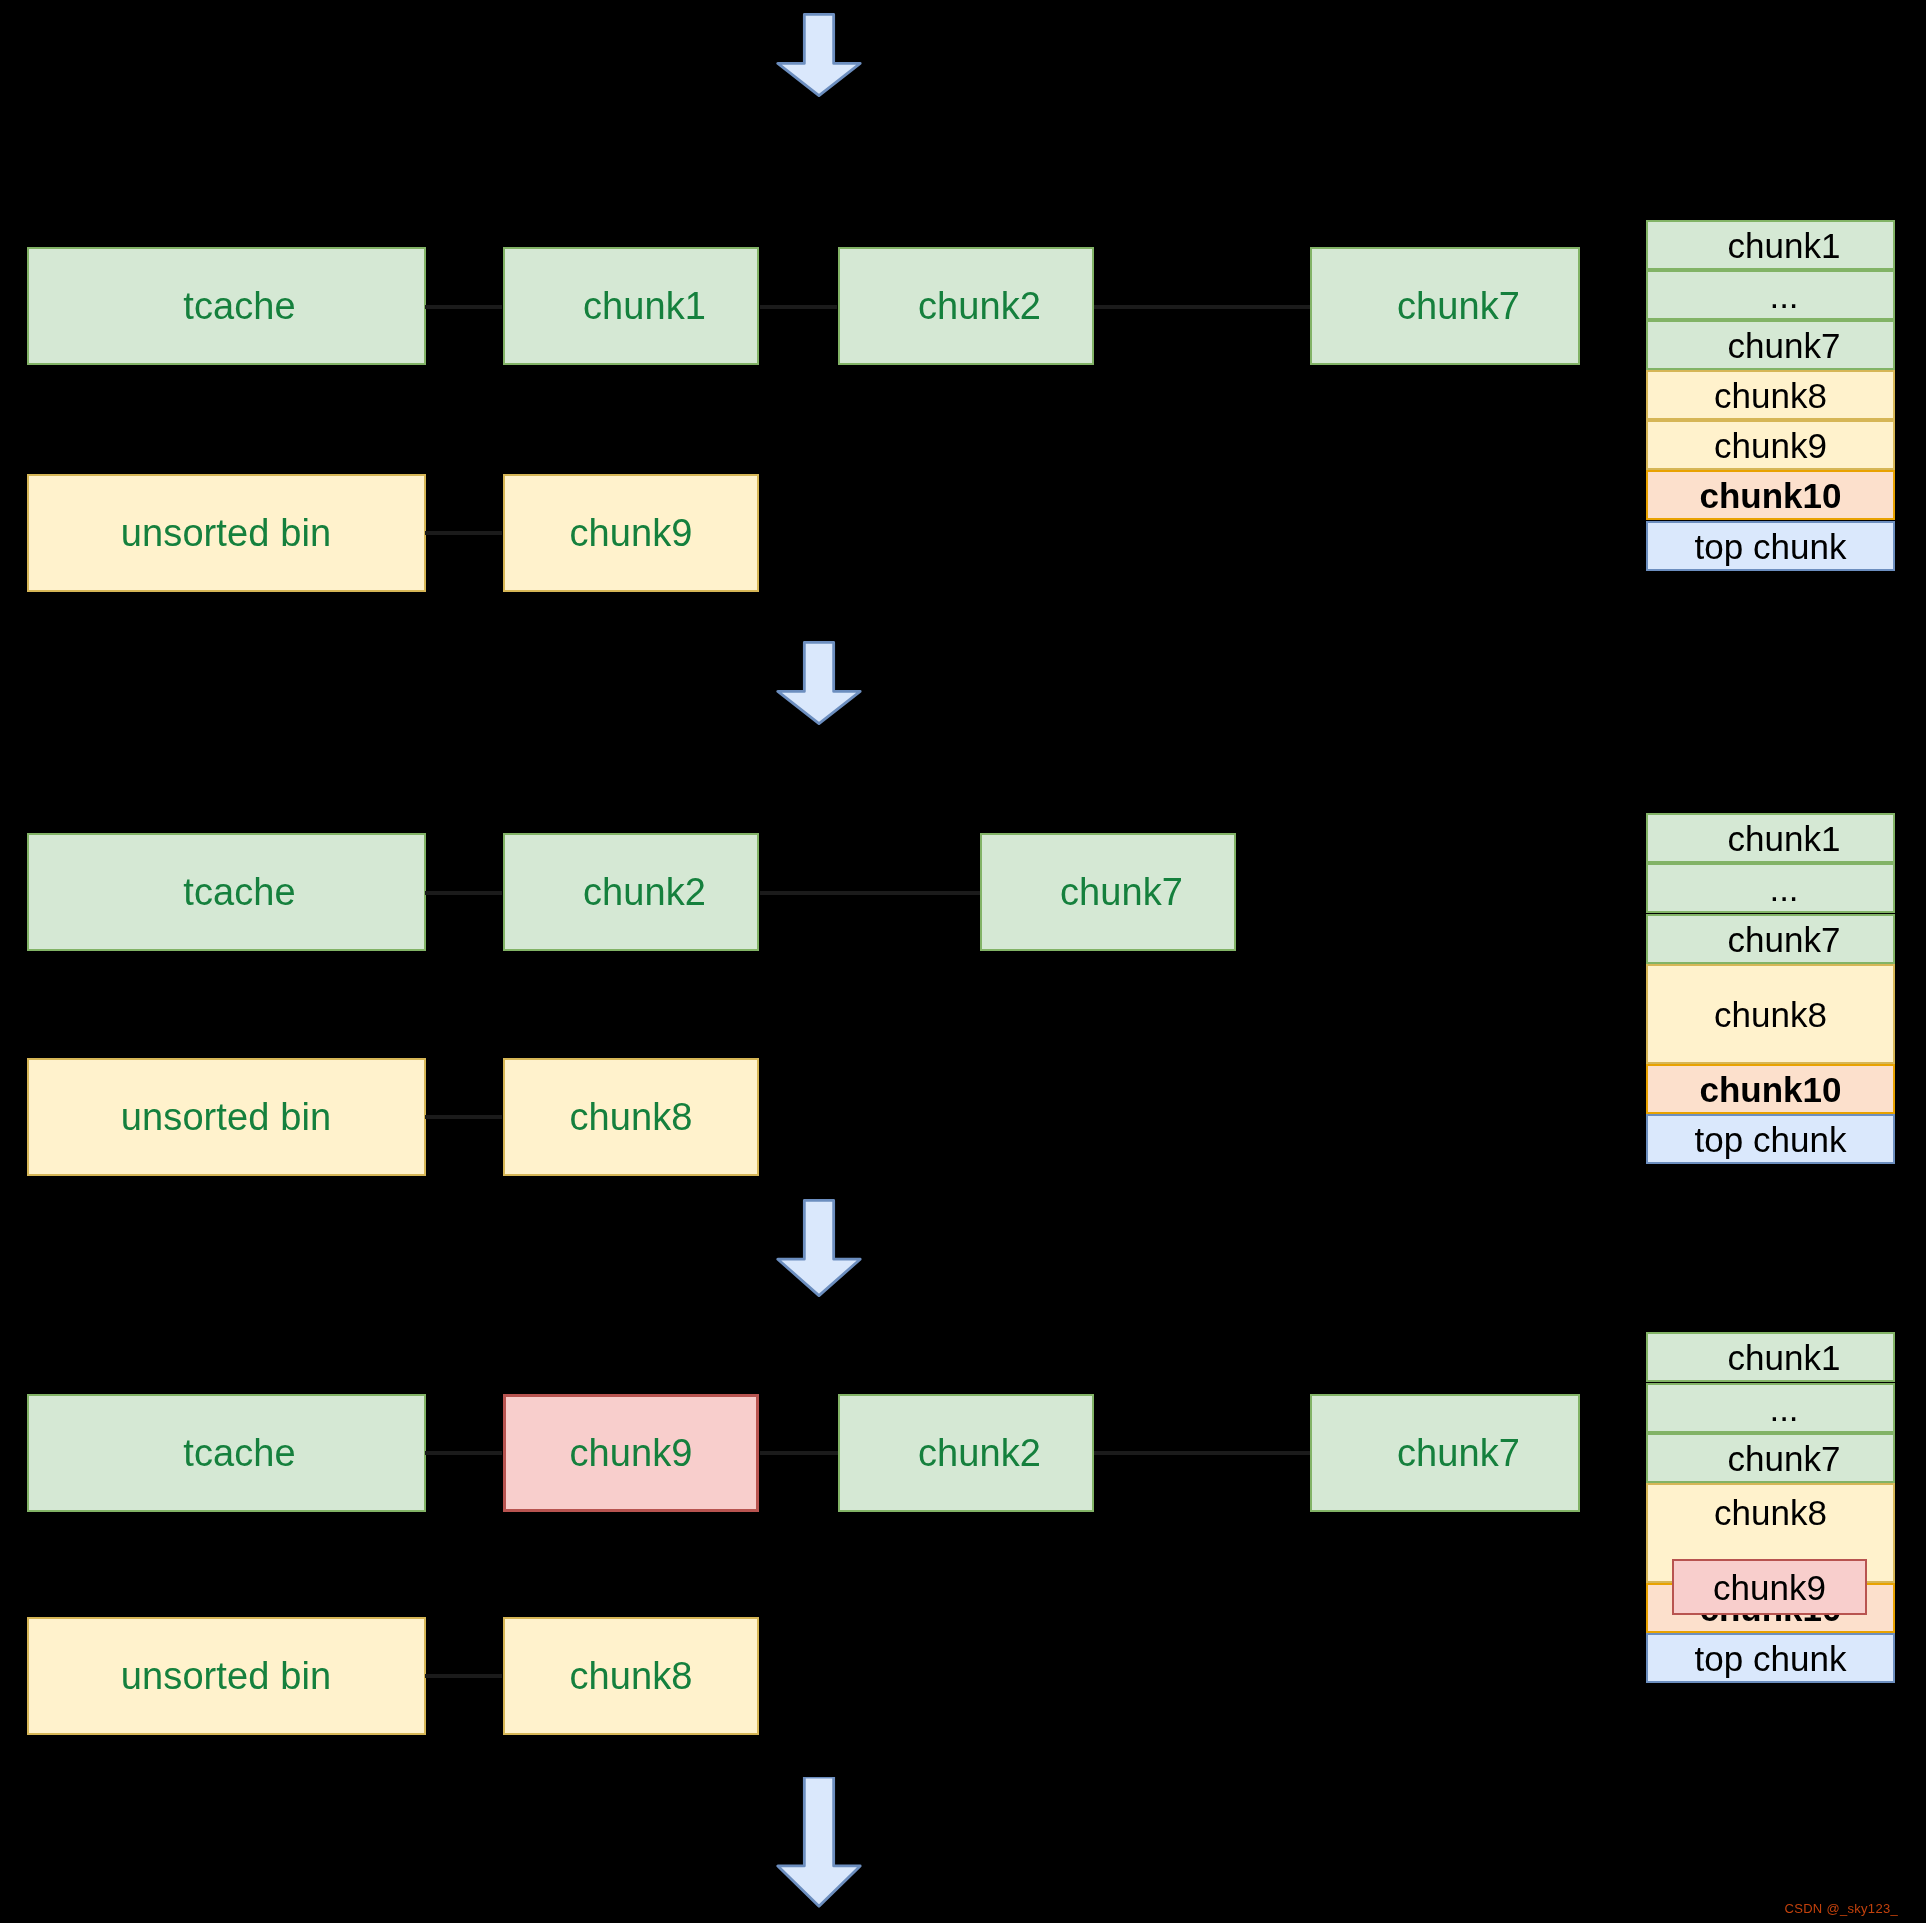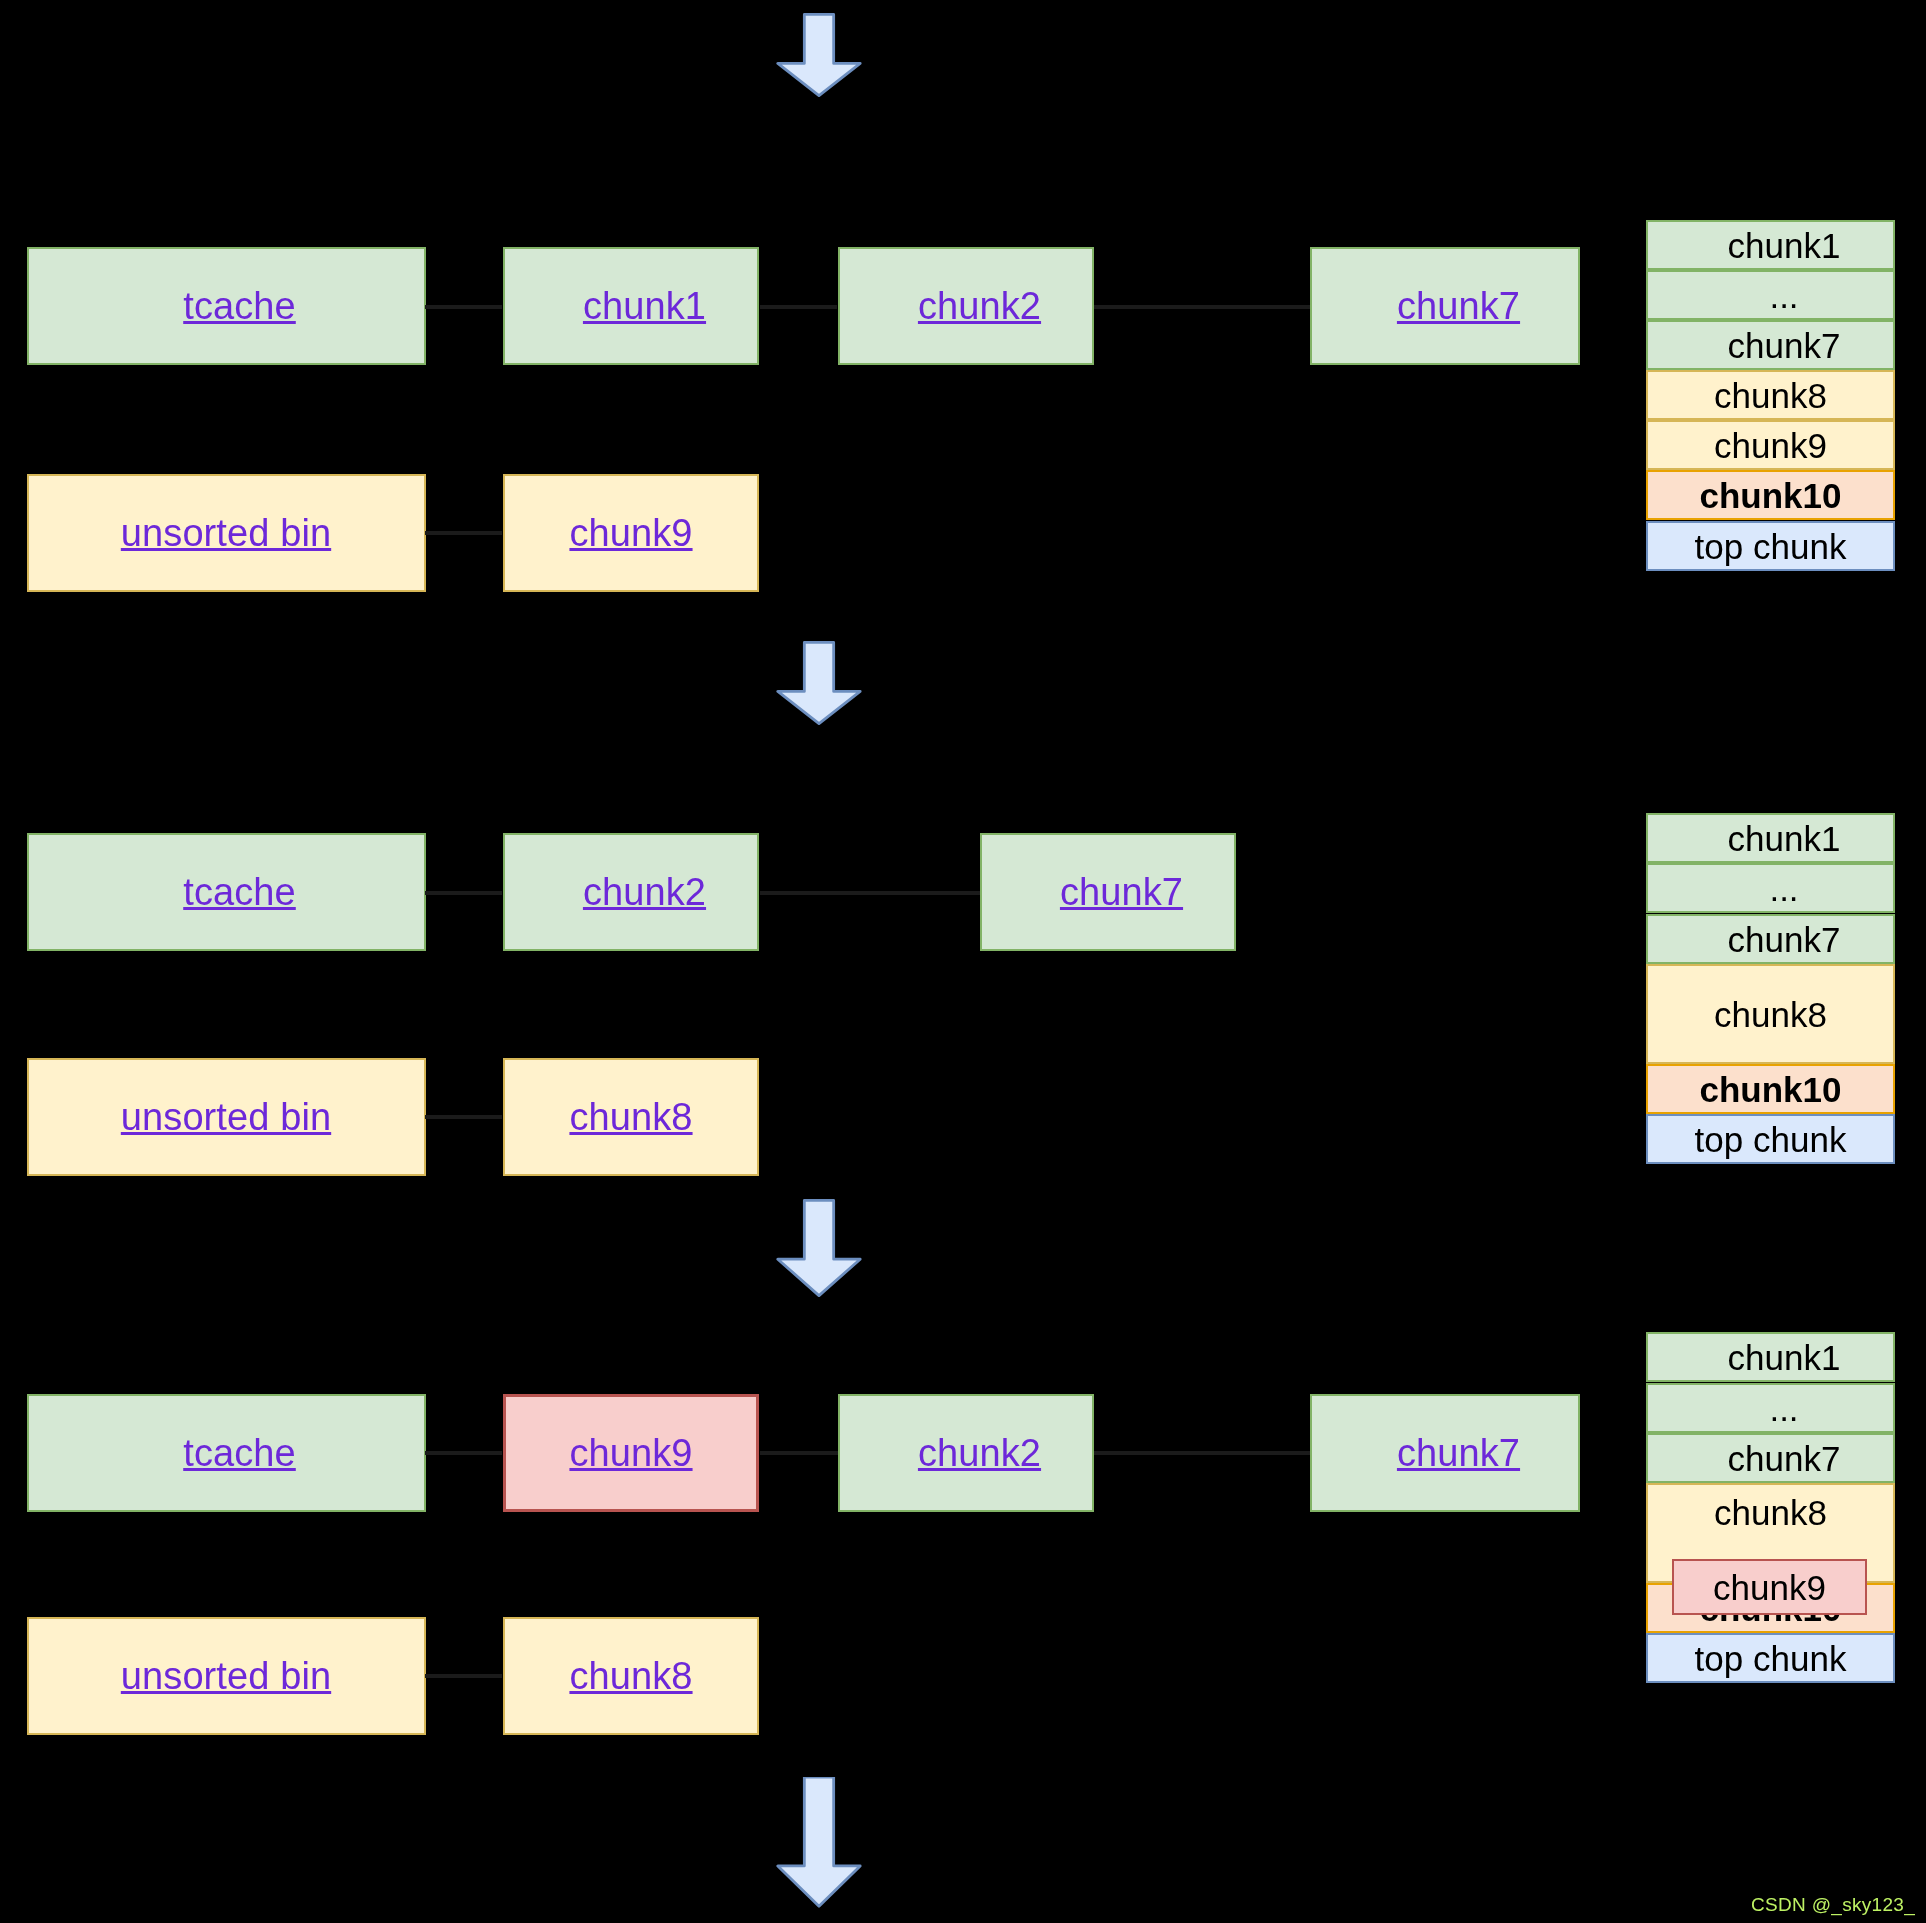--- a/index.html
+++ b/index.html
@@ -16,24 +16,23 @@
   }
 
   
   .node {
     position: absolute;
     display: flex;
     align-items: center;
     justify-content: center;
     font-size: 38px;
     line-height: 1;
-    color: #6d28d9;
+    color: #15803d;
     letter-spacing: 0.1px;
     white-space: nowrap;
-    text-decoration: underline;
   }
   .green  { background: #d5e8d4; border: 2.8px solid #82b366; padding-left: 27px; }
   .yellow { background: #fff2cc; border: 2.8px solid #d6b656; }
   .orange { background: #fce0cc; border: 2.8px solid #e8a200; }
   .blue   { background: #dae8fc; border: 2.8px solid #6c8ebf; }
   .red    { background: #f8cecc; border: 3.5px solid #b85450; }
 
   
   .cell {
     position: absolute;
@@ -60,24 +59,24 @@
   
   .connector {
     position: absolute;
     background: #1b1b1b;
     height: 3.5px;
   }
 
   
   .watermark {
     position: absolute;
-    right: 11px;
+    right: 28px;
     bottom: 7px;
-    font-size: 19px;
-    color: #bef264;
+    font-size: 13px;
+    color: #c2410c;
     letter-spacing: 0.3px;
     white-space: nowrap;
   }
 </style>
 </head>
 <body>
 
 <div id="stage">
 
   <div class="arrow" style="left:775px; top:12.5px; width:88px; height:84px;">

